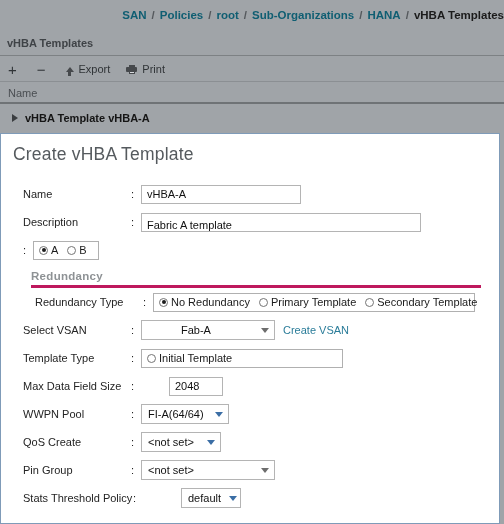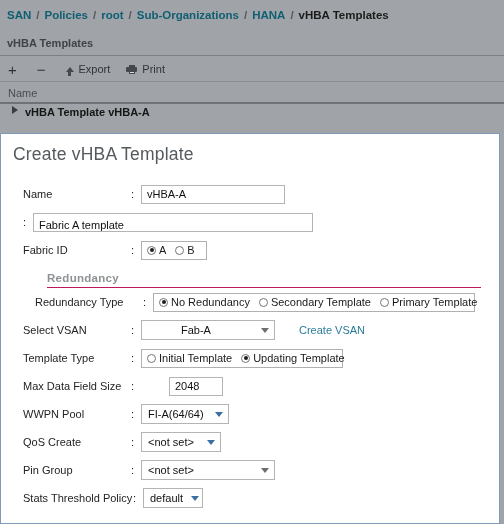--- a/index.html
+++ b/index.html
@@ -30,20 +30,21 @@
     position: absolute;
     left: 0; top: 0;
     width: 504px; height: 30px;
     display: flex;
     align-items: center;
     padding-left: 7px;
     box-sizing: border-box;
     background: #a0a4a8;
     font-size: 11.5px;
     font-weight: bold;
+    justify-content: flex-end;
   }
   .crumb-link {
     color: #0f5e72;
     white-space: nowrap;
     cursor: pointer;
   }
   .crumb-current {
     color: #1b1b1b;
     white-space: nowrap;
   }
@@ -154,21 +155,21 @@
     font-size: 11px;
     border-bottom: 2px solid #6f7376;
   }
 
   
   .grid-row {
     position: absolute;
     left: 0; top: 106px;
     width: 504px; height: 24px;
     display: flex;
-    align-items: flex-start;
+    align-items: center;
     padding-left: 12px;
     box-sizing: border-box;
     background: #a0a4a8;
     color: #151515;
     font-size: 11px;
     font-weight: bold;
     cursor: pointer;
   }
   .tree-arrow {
     width: 0; height: 0;
@@ -231,21 +232,21 @@
     border: 1px solid #b4b4b4;
     background: #fff;
     box-sizing: border-box;
     display: flex;
     align-items: center;
     padding-left: 5px;
     font-size: 11px;
     color: #111;
     cursor: text;
   }
-  .txt-name { width: 144px; }
+  .txt-name { width: 160px; }
   .txt-desc { width: 280px; align-items: flex-end; }
   .txt-mds  { width: 54px; margin-left: 28px; }
 
   .radiobox {
     height: 19px;
     border: 1px solid #b0b0b0;
     background: #fff;
     box-sizing: border-box;
     display: flex;
     align-items: center;
@@ -287,27 +288,26 @@
   .section-head {
     padding-left: 30px;
     padding-right: 18px;
     height: 24px;
     display: flex;
     align-items: flex-end;
     box-sizing: border-box;
   }
   .section-head-inner {
     width: 100%;
-    border-bottom: 1px solid #be185d;
+    border-bottom: 3px solid #be185d;
     padding-bottom: 3px;
     color: #8e9295;
     font-size: 11.5px;
     font-weight: bold;
     letter-spacing: 0.3px;
-    margin-left: 16px;
   }
 
   .combo {
     height: 20px;
     border: 1px solid #b4b4b4;
     background: #fff;
     box-sizing: border-box;
     display: flex;
     align-items: center;
     justify-content: space-between;
@@ -322,26 +322,26 @@
     border-right: 4px solid transparent;
     border-top: 5px solid #3b6ea5;
     margin-left: 8px;
     flex: 0 0 auto;
   }
   .combo.gray .caret { border-top-color: #6d6d6d; }
   .cmb-vsan { width: 134px; padding-left: 39px; }
   .cmb-wwpn { width: 88px; }
   .cmb-qos  { width: 80px; }
   .cmb-pin  { width: 134px; }
-  .cmb-stats{ width: 60px; }
+  .cmb-stats{ width: 60px; margin-left: 38px; }
 
   .link {
     color: #2a7c99;
     font-size: 11px;
-    margin-left: 24px;
+    margin-left: 8px;
     cursor: pointer;
     white-space: nowrap;
   }
 
   .lbl-wide { width: 110px; flex: 0 0 110px; }
 </style>
 </head>
 <body>
 
 <div id="app">
@@ -399,28 +399,28 @@
 
       <div class="row">
         <span class="lbl">Name</span>
         <span class="colon">:</span>
         <div class="txtbox txt-name">
           <span>vHBA-A</span>
         </div>
       </div>
 
       <div class="row">
+        <span class="lbl">Description</span>
         <span class="colon">:</span>
         <div class="txtbox txt-desc">
           <span>Fabric A template</span>
         </div>
       </div>
 
       <div class="row">
-        <span class="lbl">Fabric ID</span>
         <span class="colon">:</span>
         <div class="radiobox box-fabric">
           <span class="radio-opt">
             <span class="rdo on"></span>
             <span>A</span>
           </span>
           <span class="radio-opt">
             <span class="rdo"></span>
             <span>B</span>
           </span>
@@ -434,25 +434,25 @@
       <div class="row" style="padding-left:34px;">
         <span class="lbl">Redundancy Type</span>
         <span class="colon">:</span>
         <div class="radiobox box-redund">
           <span class="radio-opt">
             <span class="rdo on"></span>
             <span>No Redundancy</span>
           </span>
           <span class="radio-opt">
             <span class="rdo"></span>
-            <span>Secondary Template</span>
+            <span>Primary Template</span>
           </span>
           <span class="radio-opt">
             <span class="rdo"></span>
-            <span>Primary Template</span>
+            <span>Secondary Template</span>
           </span>
         </div>
       </div>
 
       <div class="row">
         <span class="lbl">Select VSAN</span>
         <span class="colon">:</span>
         <div class="combo cmb-vsan gray">
           <span>Fab-A</span>
           <span class="caret"></span>
@@ -461,24 +461,20 @@
       </div>
 
       <div class="row">
         <span class="lbl">Template Type</span>
         <span class="colon">:</span>
         <div class="radiobox box-tmpltype">
           <span class="radio-opt">
             <span class="rdo"></span>
             <span>Initial Template</span>
           </span>
-          <span class="radio-opt">
-            <span class="rdo on"></span>
-            <span>Updating Template</span>
-          </span>
         </div>
       </div>
 
       <div class="row">
         <span class="lbl">Max Data Field Size</span>
         <span class="colon">:</span>
         <div class="txtbox txt-mds">
           <span>2048</span>
         </div>
       </div>

